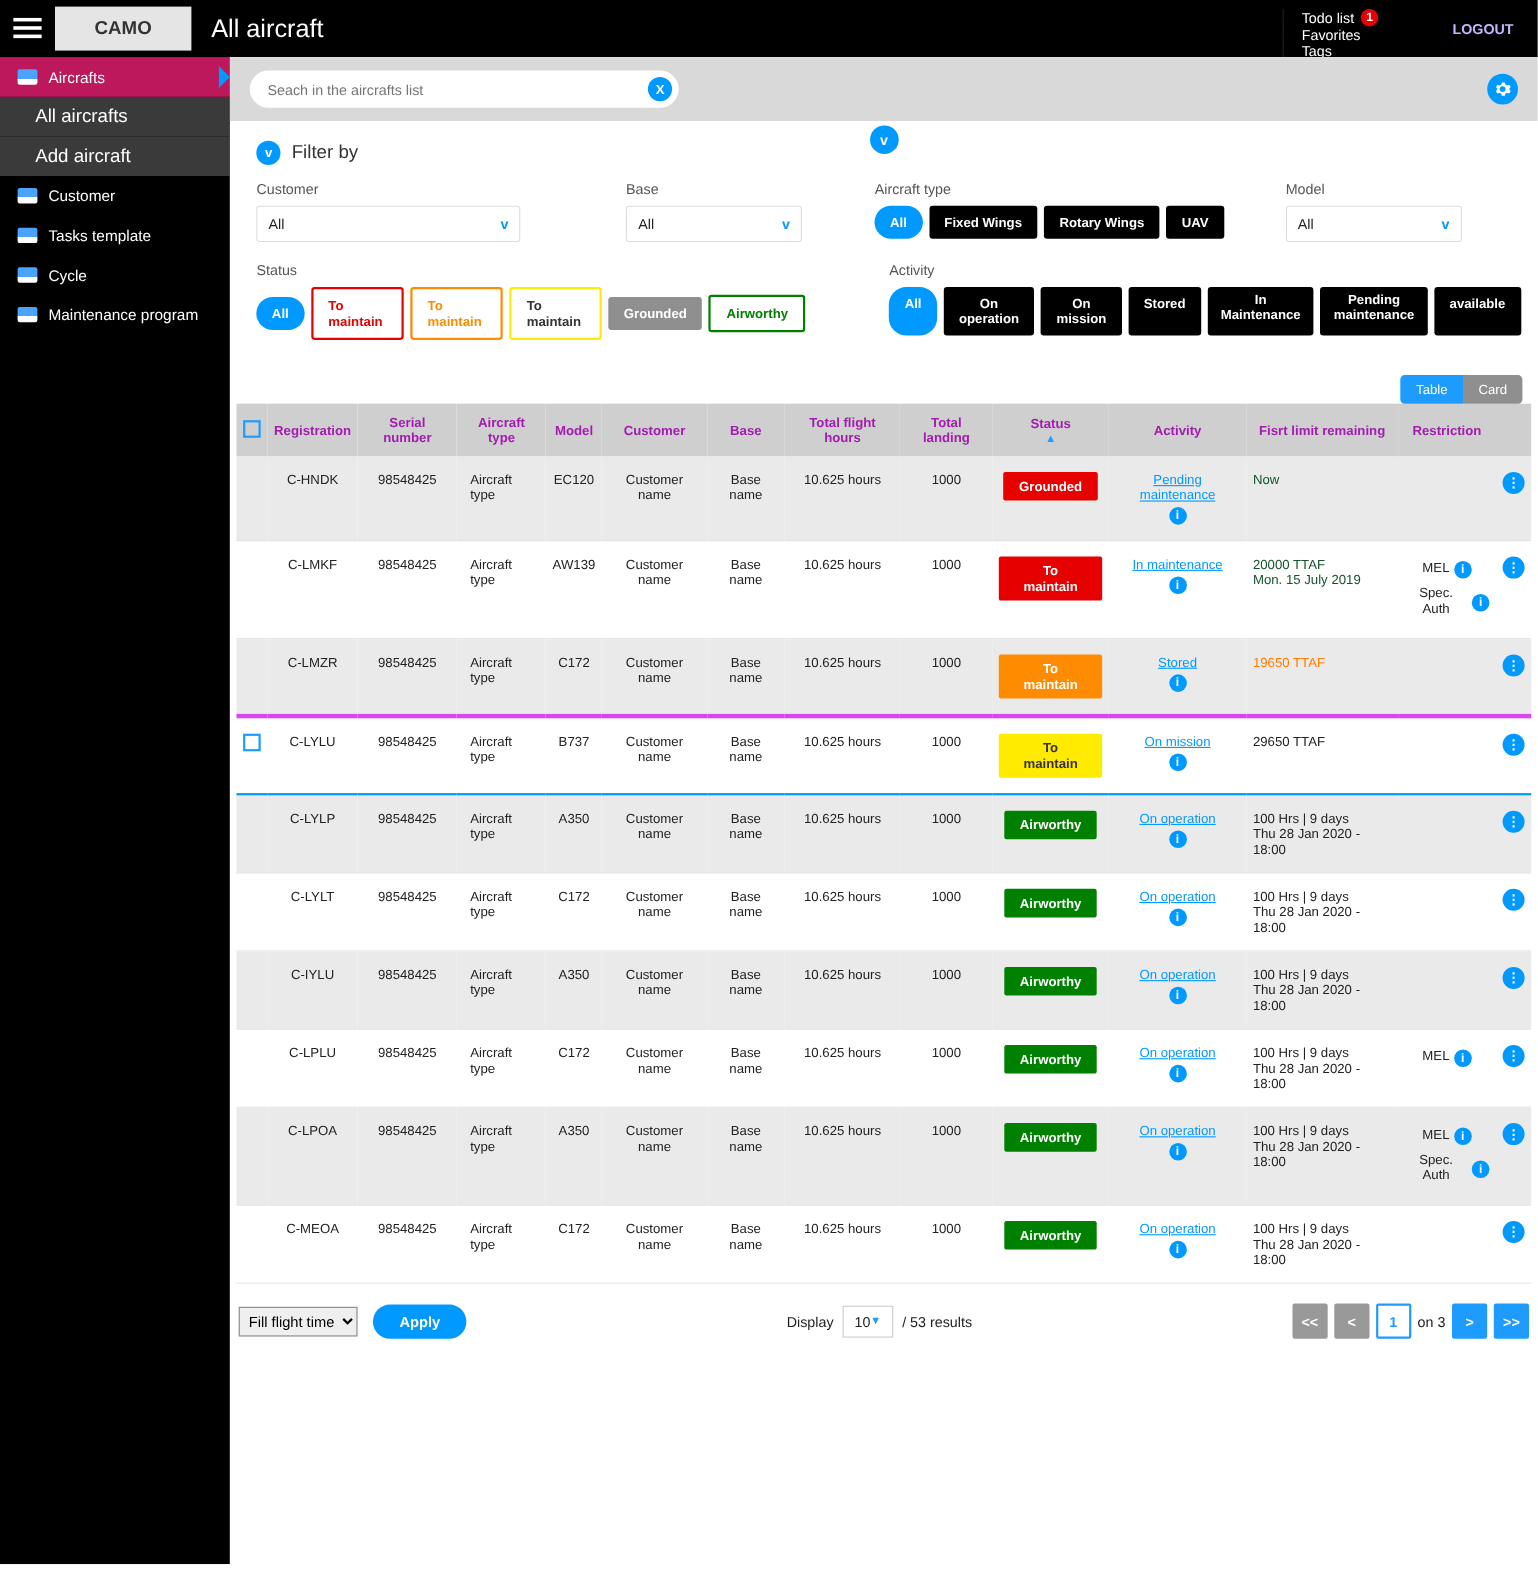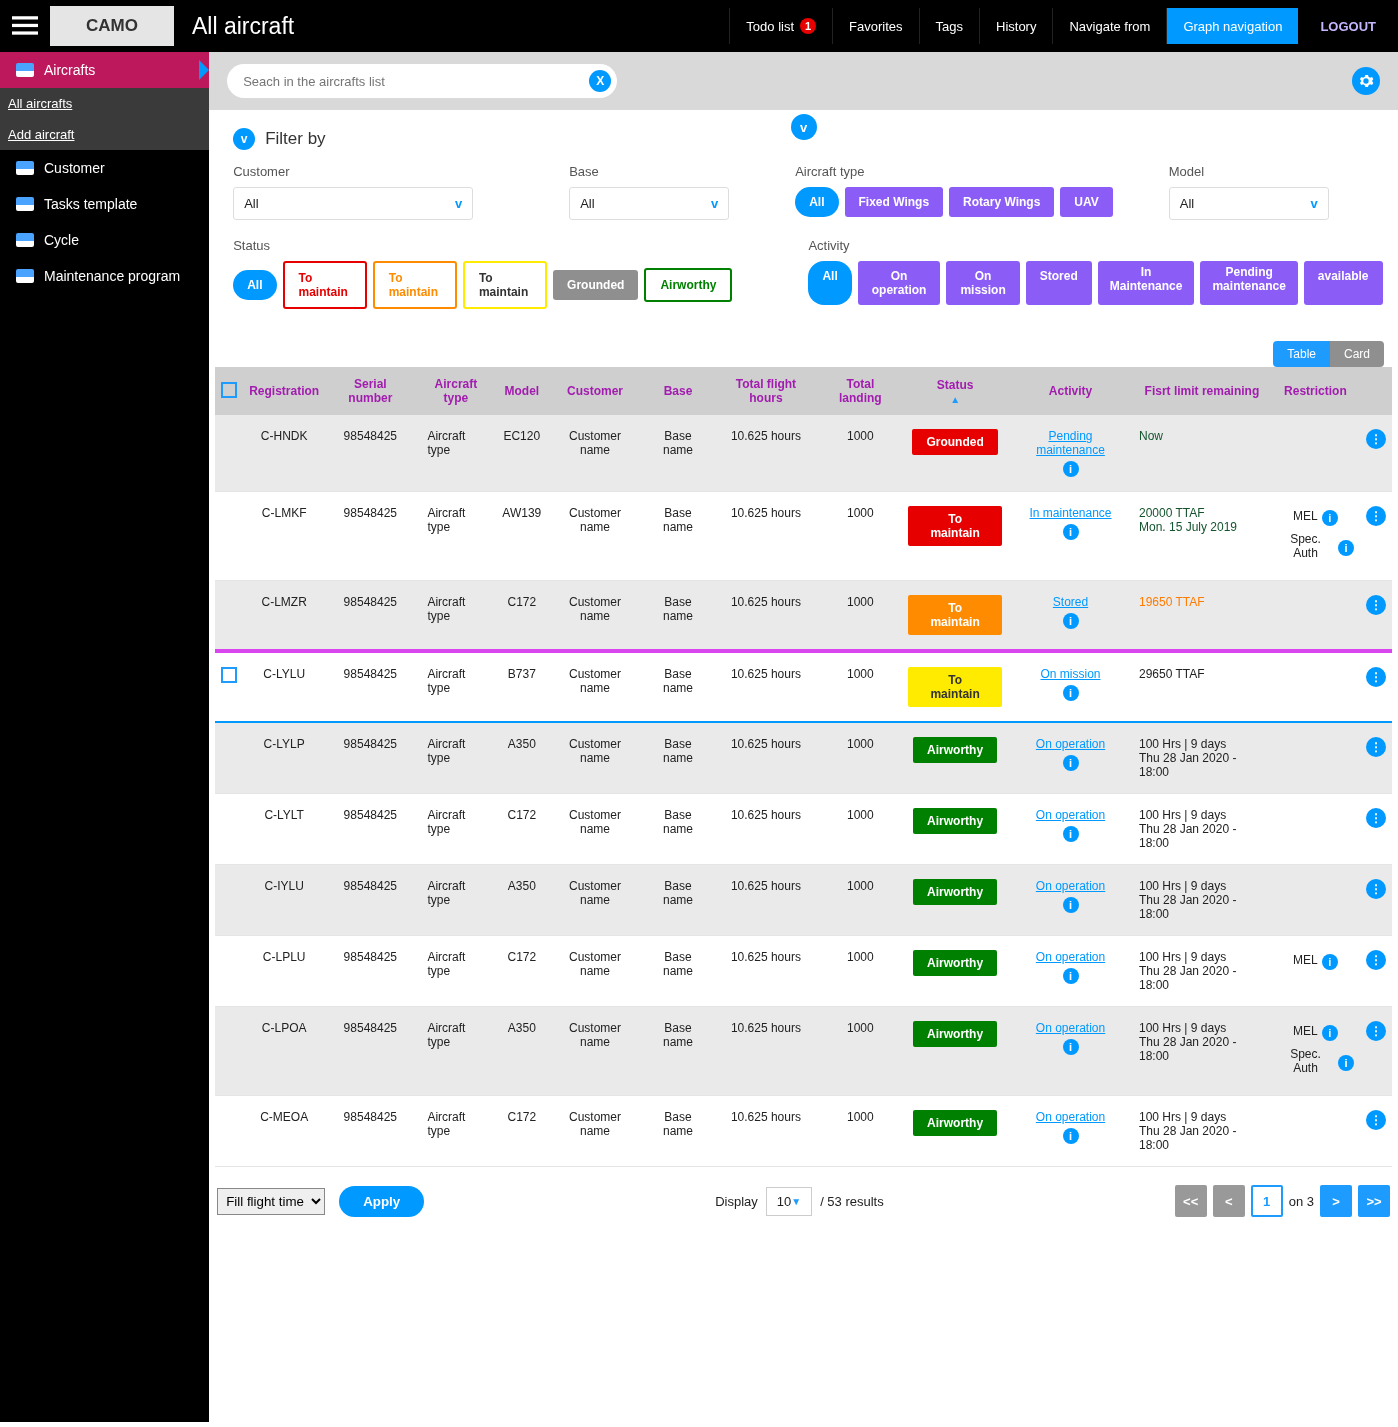--- a/index.html
+++ b/index.html
@@ -3,51 +3,51 @@
 <meta charset="utf-8">
 <style>
   * { box-sizing: border-box; margin: 0; padding: 0; font-family: Arial, Helvetica, sans-serif; }
   body { width: 1398px; background: #fff; font-size: 13px; color: #222; }
   .topbar { background:#000; height:52px; display:flex; align-items:center; color:#fff; }
   .hamburger { width:50px; height:52px; display:flex; align-items:center; justify-content:center; cursor:pointer;}
   .hamburger svg{width:26px;height:20px;}
   .brand { background:#e5e5e5; color:#333; font-weight:bold; padding:10px 36px; font-size:17px; margin-right:18px;}
   .page-title { font-size:23px; font-weight:400;}
   .top-spacer{flex:1;}
-  .topnav{display:flex;align-items:stretch;height:36px;}
+  .topnav{display:flex;align-items:stretch;height:36px;flex-direction:column;}
   .topnav .nav-item{display:flex;align-items:center;padding:0 16px;font-size:13px;color:#fff;cursor:pointer;border-left:1px solid #222;}
   .topnav .nav-item.active{background:#0099ff;}
   .topnav .badge{background:#e60000;color:#fff;border-radius:50%;width:16px;height:16px;display:inline-flex;align-items:center;justify-content:center;font-size:11px;margin-left:6px;font-weight:bold;}
   .logout{color:#c4b5fd;padding:0 22px;display:flex;align-items:center;cursor:pointer;font-weight:bold;}
   .layout{display:flex;}
   .sidebar{width:218px;background:#000;color:#fff;min-height:1370px;}
   .sidebar .item{display:flex;align-items:center;padding:10px 16px;font-size:14px;cursor:pointer;}
   .sidebar .item.active{background:#be185d;position:relative;}
   .sidebar .item.active::after{content:"";position:absolute;right:-10px;top:50%;transform:translateY(-50%);border:10px solid transparent;border-left-color:#0099ff;}
-  .sidebar .subitem{background:#3a3a3a;padding:8px 8px;font-size:13px;cursor:pointer;text-decoration:underline;}
+  .sidebar .subitem{background:#3a3a3a;padding:8px 32px;font-size:17px;cursor:pointer;}
   .sidebar .sb-icon{width:18px;height:14px;background:linear-gradient(#4aa3ff 60%,#fff 60%);margin-right:10px;border-radius:2px;}
   .main{flex:1;background:#fff;position:relative;}
   .searchrow{background:#d9d9d9;padding:12px 18px;display:flex;align-items:center;gap:19px;}
   .searchbox{background:#fff;border-radius:18px;width:390px;display:flex;align-items:center;padding:6px 6px 6px 16px;}
   .searchbox input{border:none;outline:none;flex:1;font-size:13px;}
   .searchbox .clear{width:22px;height:22px;border-radius:50%;background:#0099ff;color:#fff;display:flex;align-items:center;justify-content:center;font-size:12px;font-weight:bold;cursor:pointer;}
   .gearbtn{margin-left:auto;width:28px;height:28px;border-radius:50%;background:#0099ff;color:#fff;display:flex;align-items:center;justify-content:center;cursor:pointer;}
   .chevbtn{position:absolute;top:62px;left:50%;transform:translateX(-50%);width:26px;height:26px;border-radius:50%;background:#0099ff;color:#fff;display:flex;align-items:center;justify-content:center;font-weight:bold;z-index:3;}
   .filter-section{padding:18px 24px 8px 24px;}
   .filter-head{display:flex;align-items:center;margin-bottom:14px;}
   .filter-head .ico{width:22px;height:22px;border-radius:50%;background:#0099ff;color:#fff;display:flex;align-items:center;justify-content:center;font-weight:bold;margin-right:10px;font-size:12px;}
   .filter-head .lbl{font-size:17px;color:#333;}
   .filter-row{display:flex;gap:16px;margin-bottom:18px;}
   .filter-col{min-width:170px;}
   .filter-col .flabel{font-size:13px;color:#555;margin-bottom:8px;}
   .select{background:#fff;border:1px solid #ddd;border-radius:3px;padding:8px 10px;display:flex;align-items:center;justify-content:space-between;width:240px;cursor:pointer;}
   .select.small{width:160px;}
   .select .chev{color:#0099ff;font-weight:bold;}
   .chipset{display:flex;gap:6px;}
-  .chip{padding:8px 14px;border-radius:3px;background:#8b5cf6;color:#fff;font-size:12px;font-weight:bold;cursor:pointer;text-align:center;}
+  .chip{padding:8px 14px;border-radius:3px;background:#000000;color:#fff;font-size:12px;font-weight:bold;cursor:pointer;text-align:center;}
   .chip.all{background:#0099ff;border-radius:16px;}
   .chip.tall{padding:4px 12px;line-height:14px;}
   .schipset{display:flex;gap:6px;align-items:center;}
   .schip{padding:8px 14px;border-radius:16px;font-size:12px;font-weight:bold;cursor:pointer;}
   .schip.all{background:#0099ff;color:#fff;}
   .schip.red{border:2px solid #e60000;color:#e60000;background:#fff;border-radius:3px;}
   .schip.orange{border:2px solid #ff8c00;color:#ff8c00;background:#fff;border-radius:3px;}
   .schip.yellow{border:2px solid #ffeb00;color:#333;background:#fff;border-radius:3px;}
   .schip.grey{background:#8f8f8f;color:#fff;border-radius:3px;}
   .schip.green{border:2px solid #008000;color:#008000;background:#fff;border-radius:3px;}

